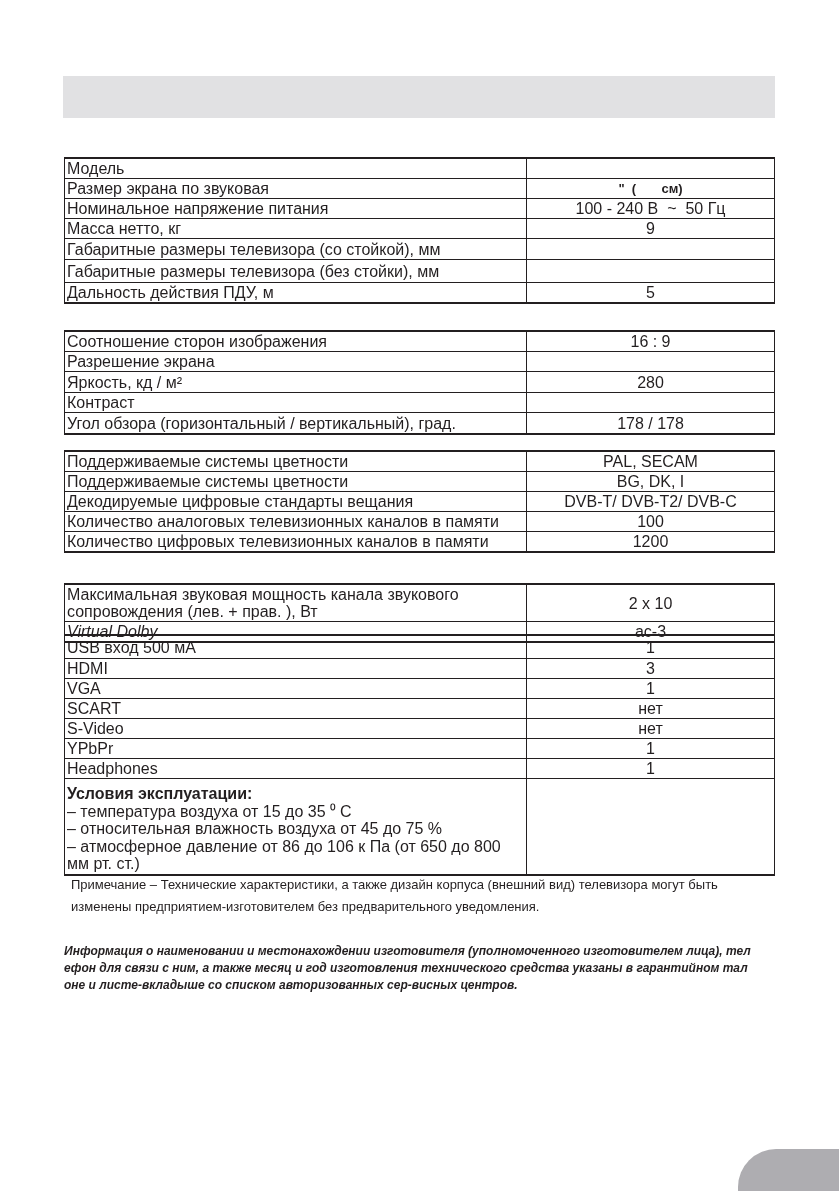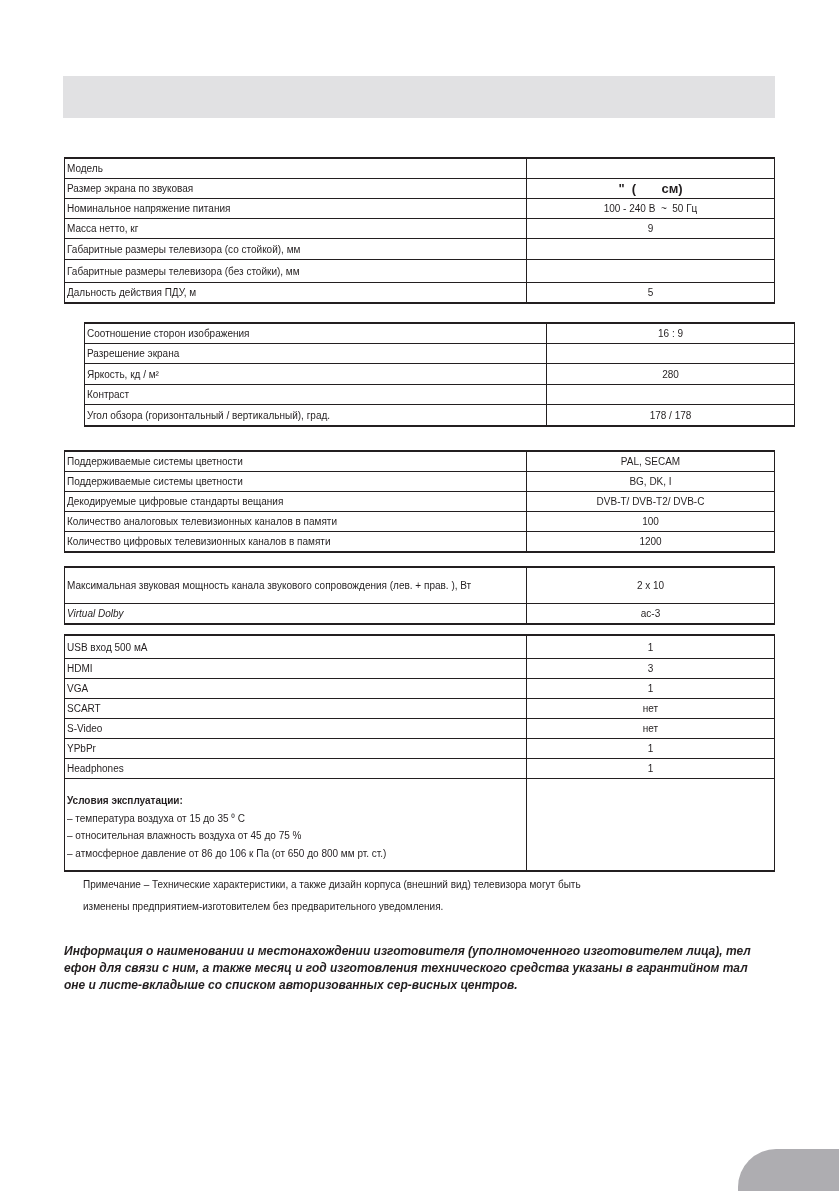--- a/index.html
+++ b/index.html
@@ -1,29 +1,29 @@
 <!DOCTYPE html>
 <html><head>
   <meta charset="utf-8">
   <style>
     html, body { margin: 0; padding: 0; background: #ffffff; }
     body { width: 839px; height: 1191px; position: relative; overflow: hidden;
            font-family: "Liberation Sans", sans-serif; color: #231f20; }
     .header-band { position: absolute; left: 63px; top: 76px; width: 712px; height: 42px; background: #e1e1e3; }
     table.spec { position: absolute; left: 64px; border-collapse: collapse; width: 710px; table-layout: fixed; }
-    table.spec td { border: 1px solid #231f20; font-size: 10px; padding: 0 2px; height: 19px; line-height: 15px; vertical-align: middle; white-space: nowrap; }
+    table.spec td { border: 1px solid #231f20; font-size: 16px; padding: 0 2px; height: 19px; line-height: 15px; vertical-align: middle; white-space: nowrap; }
     table.spec td.val { text-align: center; }
     table.spec col.c1 { width: 462px; }
     table.spec col.c2 { width: 248px; }
     table.spec tr.tall td { height: 20px; }
     table.spec td.bold-val { font-weight: bold; font-size: 13px; }
     table.spec { border-top: 2px solid #231f20; border-bottom: 2px solid #231f20; }
     td.wrap { white-space: normal !important; line-height: 17px !important; padding-top: 1px !important; padding-bottom: 1px !important; }
     .cond-title { font-weight: bold; }
-    .note { position: absolute; left: 83px; top: 874px; width: 710px; font-size: 10px; line-height: 22px; }
+    .note { position: absolute; left: 71px; top: 874px; width: 710px; font-size: 13px; line-height: 22px; }
     .info { position: absolute; left: 64px; top: 943px; width: 715px; font-size: 12px; line-height: 17px; font-weight: bold; font-style: italic; }
     .page-tab { position: absolute; left: 738px; top: 1149px; width: 110px; height: 60px; background: #aeadb1; border-top-left-radius: 38px; }
   </style>
 </head>
 <body>
 
 <div class="header-band"></div>
 
 <table class="spec" style="top:157px;">
   <colgroup>
@@ -55,21 +55,21 @@
         <td style="height:22px;">Габаритные размеры телевизора (без стойки), мм</td>
         <td class="val"></td>
       </tr>
   <tr>
         <td>Дальность действия ПДУ, м</td>
         <td class="val">5</td>
       </tr>
 </tbody>
   </table>
 
-<table class="spec" style="top:322px;margin-left:20px;">
+<table class="spec" style="top:330px;">
   <colgroup>
       <col class="c1">
       <col class="c2">
     </colgroup>
   <tbody>
       <tr>
         <td>Соотношение сторон изображения</td>
         <td class="val">16 : 9</td>
       </tr>
   <tr>
@@ -113,21 +113,21 @@
         <td>Количество аналоговых телевизионных каналов в памяти</td>
         <td class="val">100</td>
       </tr>
   <tr>
         <td>Количество цифровых телевизионных каналов в памяти</td>
         <td class="val">1200</td>
       </tr>
 </tbody>
   </table>
 
-<table class="spec" style="top:566px;padding-left:32px;">
+<table class="spec" style="top:583px;padding-left:32px;">
   <colgroup>
       <col class="c1">
       <col class="c2">
     </colgroup>
   <tbody>
       <tr>
         <td class="wrap" style="height:33px;">Максимальная звуковая мощность канала звукового сопровождения (лев. + прав. ), Вт</td>
         <td class="val">2 x 10</td>
       </tr>
   <tr>

